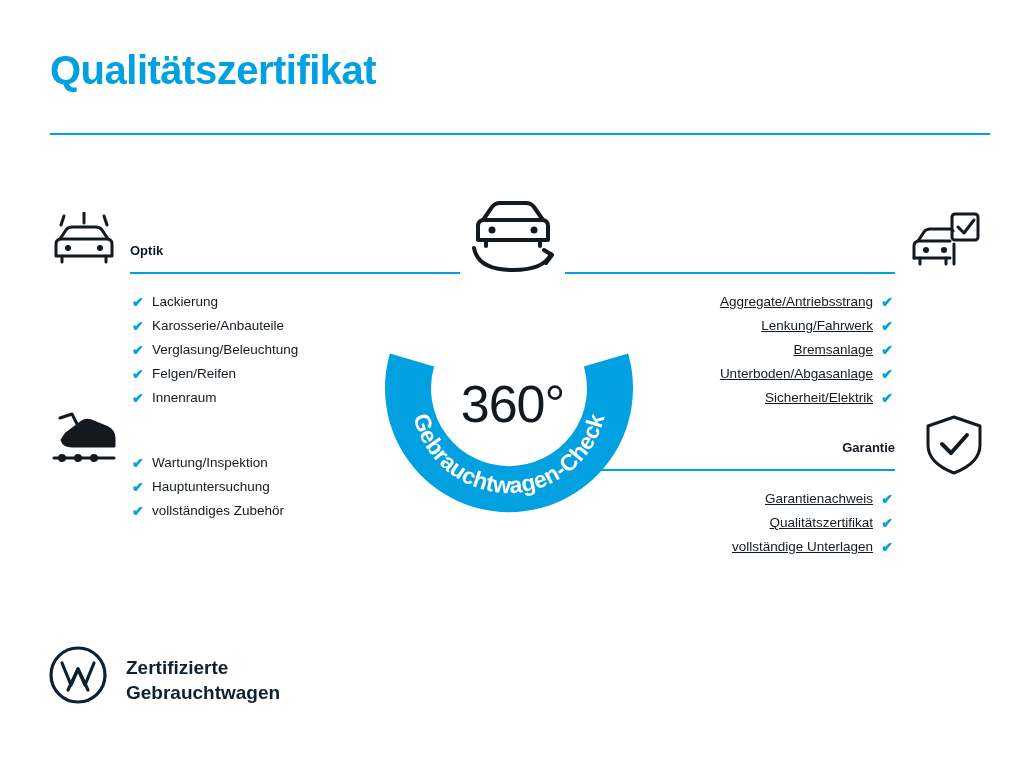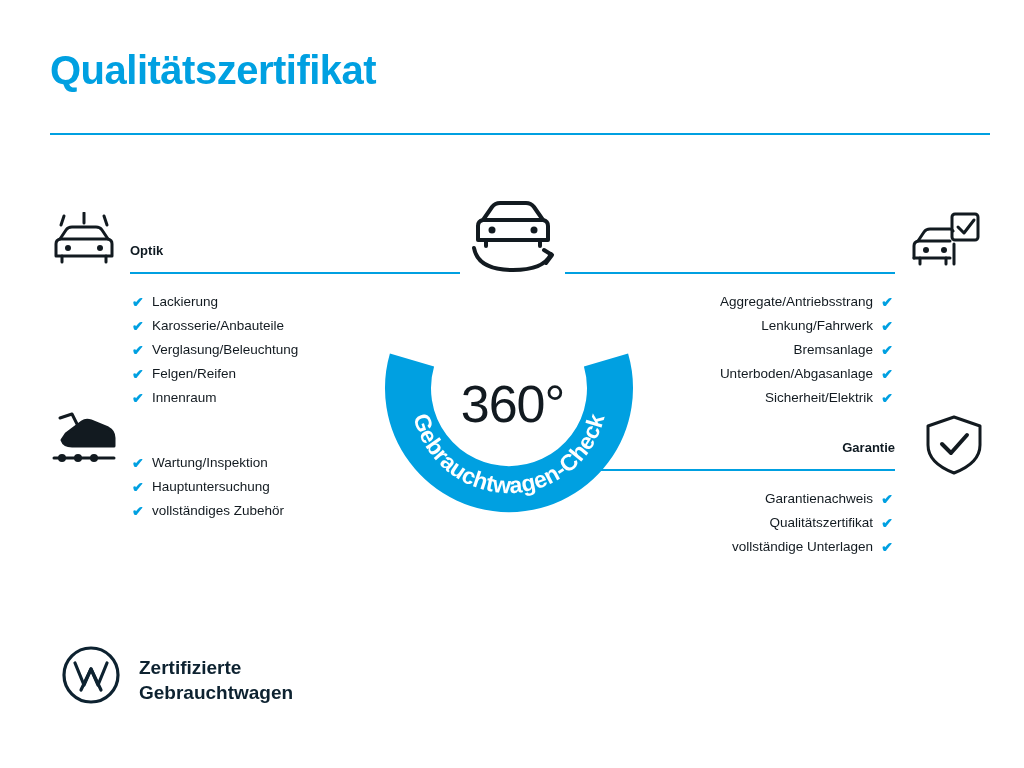--- a/index.html
+++ b/index.html
@@ -79,20 +79,21 @@
     color: #121a20;
     white-space: nowrap;
   }
   .section.left .section-list li {
     padding-left: 22px;
     position: relative;
   }
   .section.right .section-list li {
     padding-right: 22px;
     position: relative;
+    text-decoration: underline;
   }
   .check {
     position: absolute;
     top: 0;
     color: #00a0e1;
     font-size: 14px;
     font-weight: bold;
   }
   .section.left .check { left: 2px; }
   .section.right .check { right: 2px; }
@@ -144,21 +145,21 @@
     position: absolute;
     left: 78px;
     top: 0px;
     width: 130px;
     height: 95px;
   }
 
   
   #footer-brand {
     position: absolute;
-    left: 61px;
+    left: 48px;
     top: 645px;
     width: 400px;
     height: 70px;
   }
   #vw-logo {
     position: absolute;
     left: 0;
     top: 0;
     width: 60px;
     height: 60px;

